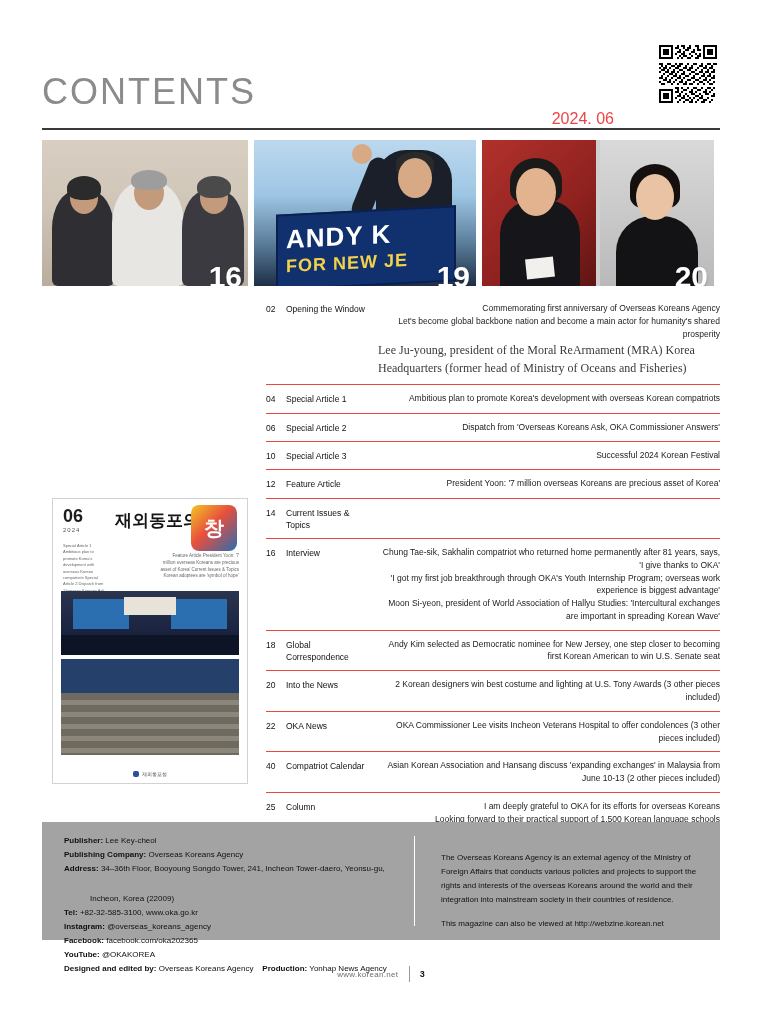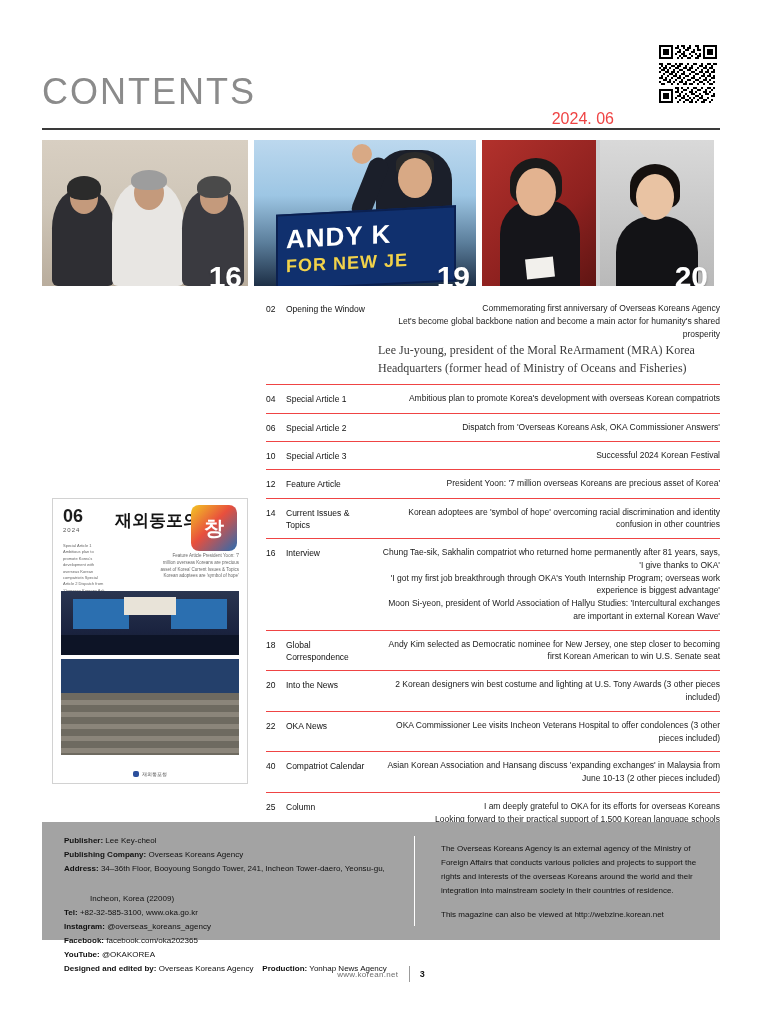--- a/index.html
+++ b/index.html
@@ -252,20 +252,21 @@
     width: 1px;
     background: #ffffff;
     margin: 14px 0;
   }
   .foot-right {
     flex: 1;
     padding: 20px 22px 10px 26px;
     font-size: 8px;
     line-height: 1.75;
     color: #111;
+    margin-top: 9px;
   }
   .foot-right p { margin: 0 0 10px 0; }
 
   
   .pagefoot {
     position: absolute;
     left: 0;
     top: 966px;
     width: 762px;
     text-align: center;
@@ -603,32 +604,29 @@
       <div class="toc-num">12</div>
       <div class="toc-sec">Feature Article</div>
       <div class="toc-desc">
         <span class="line">President Yoon: '7 million overseas Koreans are precious asset of Korea'</span>
       </div>
     </div>
 
     <div class="toc-row">
       <div class="toc-num">14</div>
       <div class="toc-sec">Current Issues &amp; Topics</div>
-      <div class="toc-desc">
-        <span class="line">Korean adoptees are 'symbol of hope' overcoming racial discrimination and identity confusion in other countries</span>
-      </div>
     </div>
 
     <div class="toc-row">
       <div class="toc-num">16</div>
       <div class="toc-sec">Interview</div>
       <div class="toc-desc">
         <span class="line">Chung Tae-sik, Sakhalin compatriot who returned home permanently after 81 years, says, 'I give thanks to OKA'</span>
         <span class="line">'I got my first job breakthrough through OKA's Youth Internship Program; overseas work experience is biggest advantage'</span>
-        <span class="line">Moon Si-yeon, president of World Association of Hallyu Studies: 'Intercultural exchanges are important in external Korean Wave'</span>
+        <span class="line">Moon Si-yeon, president of World Association of Hallyu Studies: 'Intercultural exchanges are important in spreading Korean Wave'</span>
       </div>
     </div>
 
     <div class="toc-row">
       <div class="toc-num">18</div>
       <div class="toc-sec">Global Correspondence</div>
       <div class="toc-desc">
         <span class="line">Andy Kim selected as Democratic nominee for New Jersey, one step closer to becoming first Korean American to win U.S. Senate seat</span>
       </div>
     </div>

